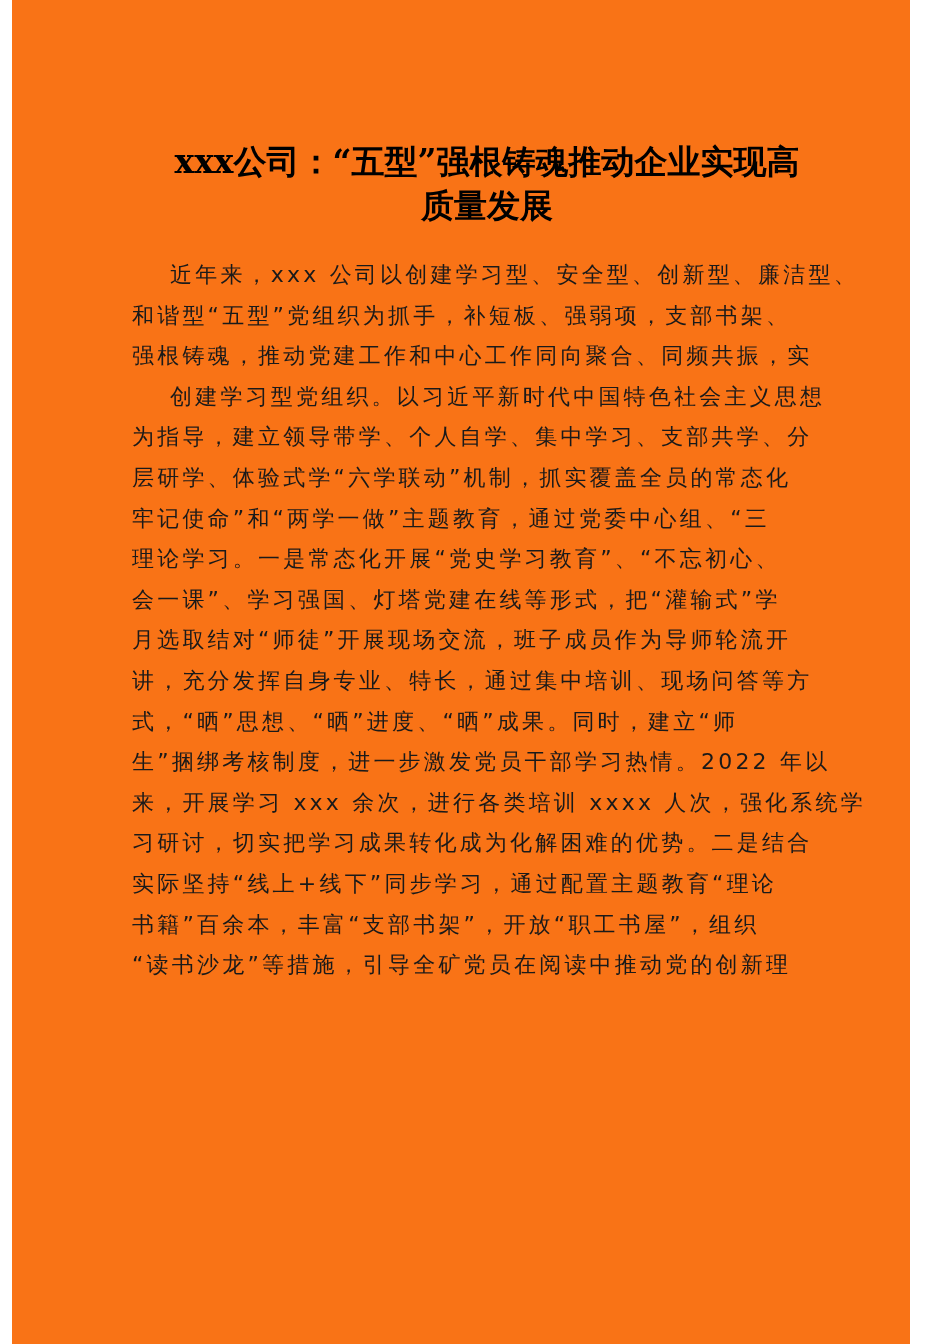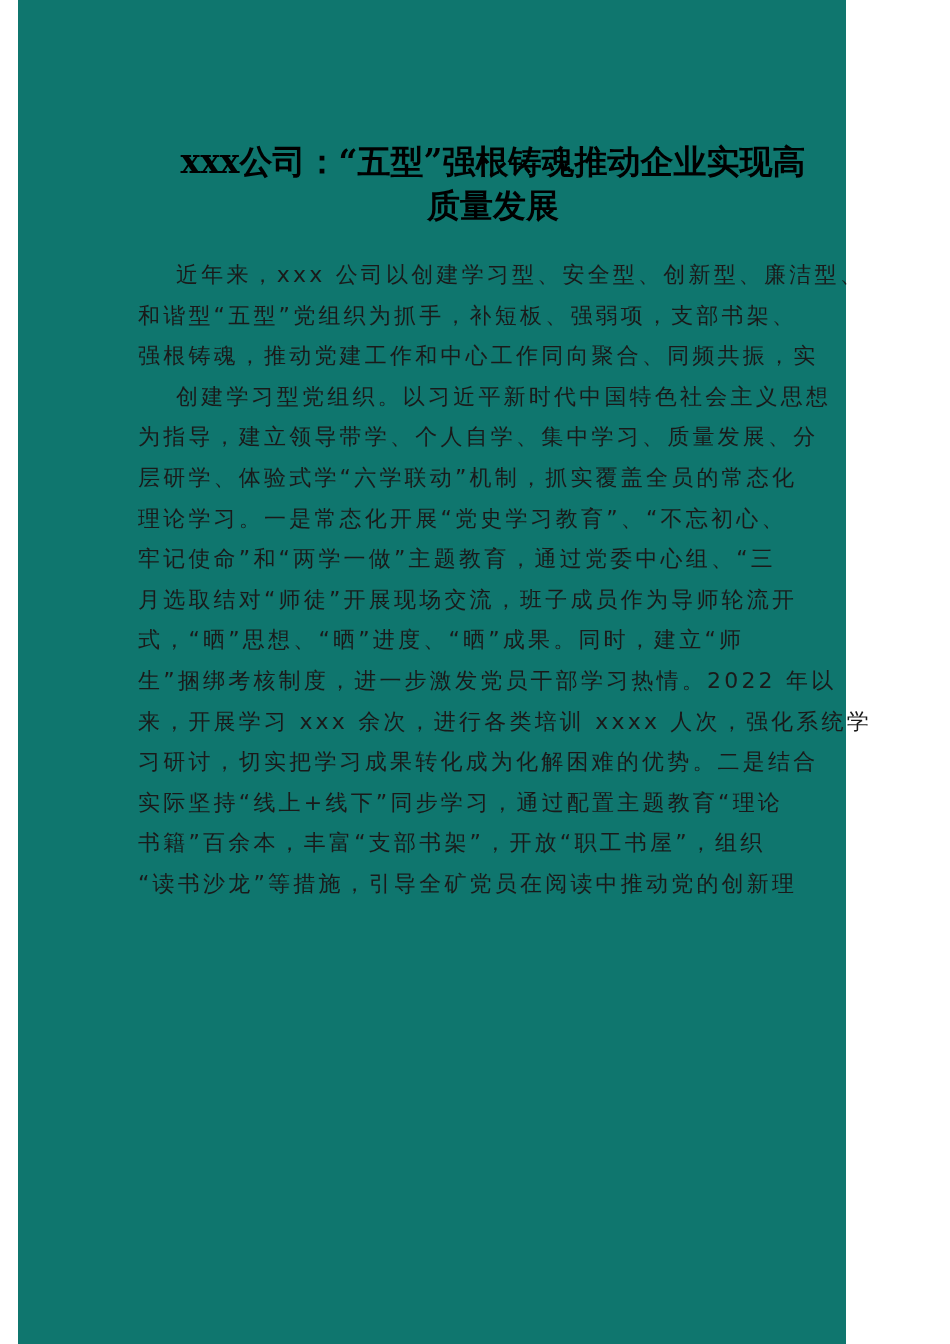--- a/index.html
+++ b/index.html
@@ -10,25 +10,25 @@
     body {
       width: 950px;
       height: 1344px;
       position: relative;
       overflow: hidden;
       color: #111111;
       font-family: "DejaVu Serif", "Liberation Serif", serif;
     }
     .page {
       position: absolute;
-      left: 18px;
+      left: 12px;
       top: 0;
-      width: 828px;
+      width: 898px;
       height: 1344px;
-      background: #0f766e;
+      background: #f97316;
     }
     .title {
       position: absolute;
       left: 100px;
       width: 750px;
       top: 140px;
       text-align: center;
       font-family: "DejaVu Serif", "Liberation Serif", serif;
       font-weight: bold;
       font-size: 33px;
@@ -72,25 +72,27 @@
   <div class="body-text">
 
     <div>
       <span class="line indent">近年来，xxx 公司以创建学习型、安全型、创新型、廉洁型、</span>
       <span class="line">和谐型“五型”党组织为抓手，补短板、强弱项，支部书架、</span>
       <span class="line">强根铸魂，推动党建工作和中心工作同向聚合、同频共振，实</span>
     </div>
 
     <div>
       <span class="line indent">创建学习型党组织。以习近平新时代中国特色社会主义思想</span>
-      <span class="line">为指导，建立领导带学、个人自学、集中学习、质量发展、分</span>
+      <span class="line">为指导，建立领导带学、个人自学、集中学习、支部共学、分</span>
       <span class="line">层研学、体验式学“六学联动”机制，抓实覆盖全员的常态化</span>
+      <span class="line">牢记使命”和“两学一做”主题教育，通过党委中心组、“三</span>
       <span class="line">理论学习。一是常态化开展“党史学习教育”、“不忘初心、</span>
-      <span class="line">牢记使命”和“两学一做”主题教育，通过党委中心组、“三</span>
+      <span class="line">会一课”、学习强国、灯塔党建在线等形式，把“灌输式”学</span>
       <span class="line">月选取结对“师徒”开展现场交流，班子成员作为导师轮流开</span>
+      <span class="line">讲，充分发挥自身专业、特长，通过集中培训、现场问答等方</span>
       <span class="line">式，“晒”思想、“晒”进度、“晒”成果。同时，建立“师</span>
       <span class="line">生”捆绑考核制度，进一步激发党员干部学习热情。2022 年以</span>
       <span class="line">来，开展学习 xxx 余次，进行各类培训 xxxx 人次，强化系统学</span>
       <span class="line">习研讨，切实把学习成果转化成为化解困难的优势。二是结合</span>
       <span class="line">实际坚持“线上+线下”同步学习，通过配置主题教育“理论</span>
       <span class="line">书籍”百余本，丰富“支部书架”，开放“职工书屋”，组织</span>
       <span class="line">“读书沙龙”等措施，引导全矿党员在阅读中推动党的创新理</span>
     </div>
 
   </div>

